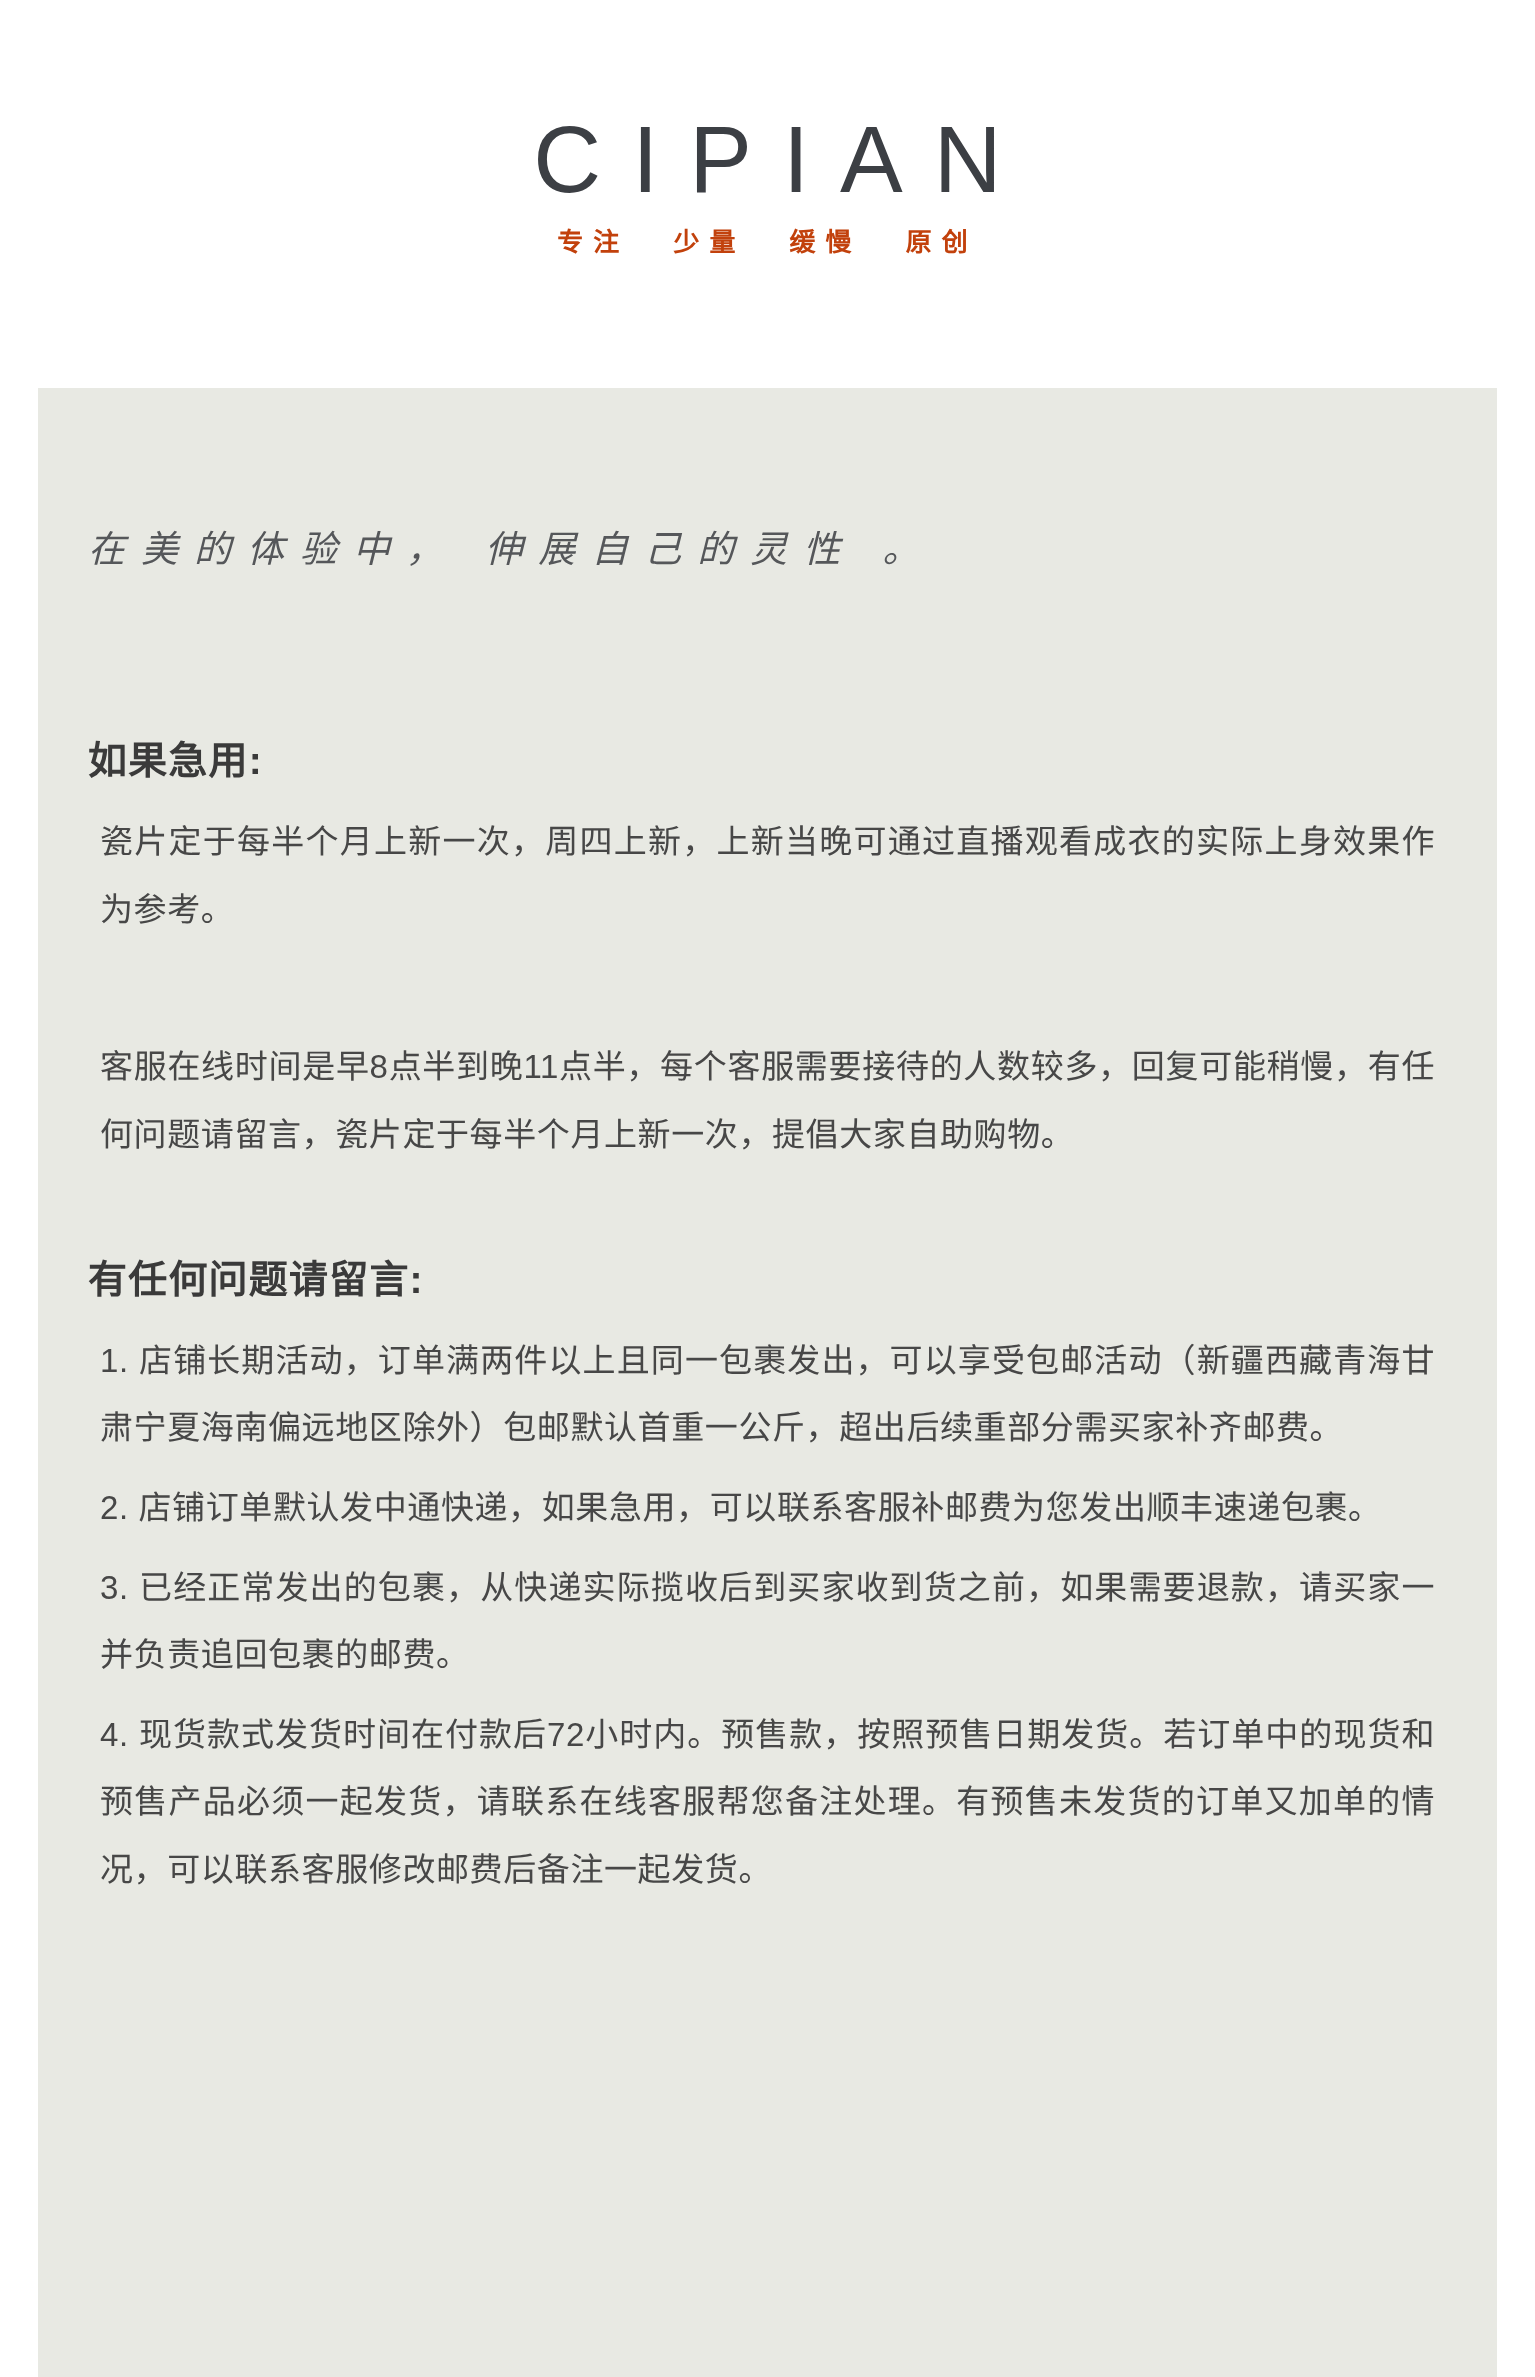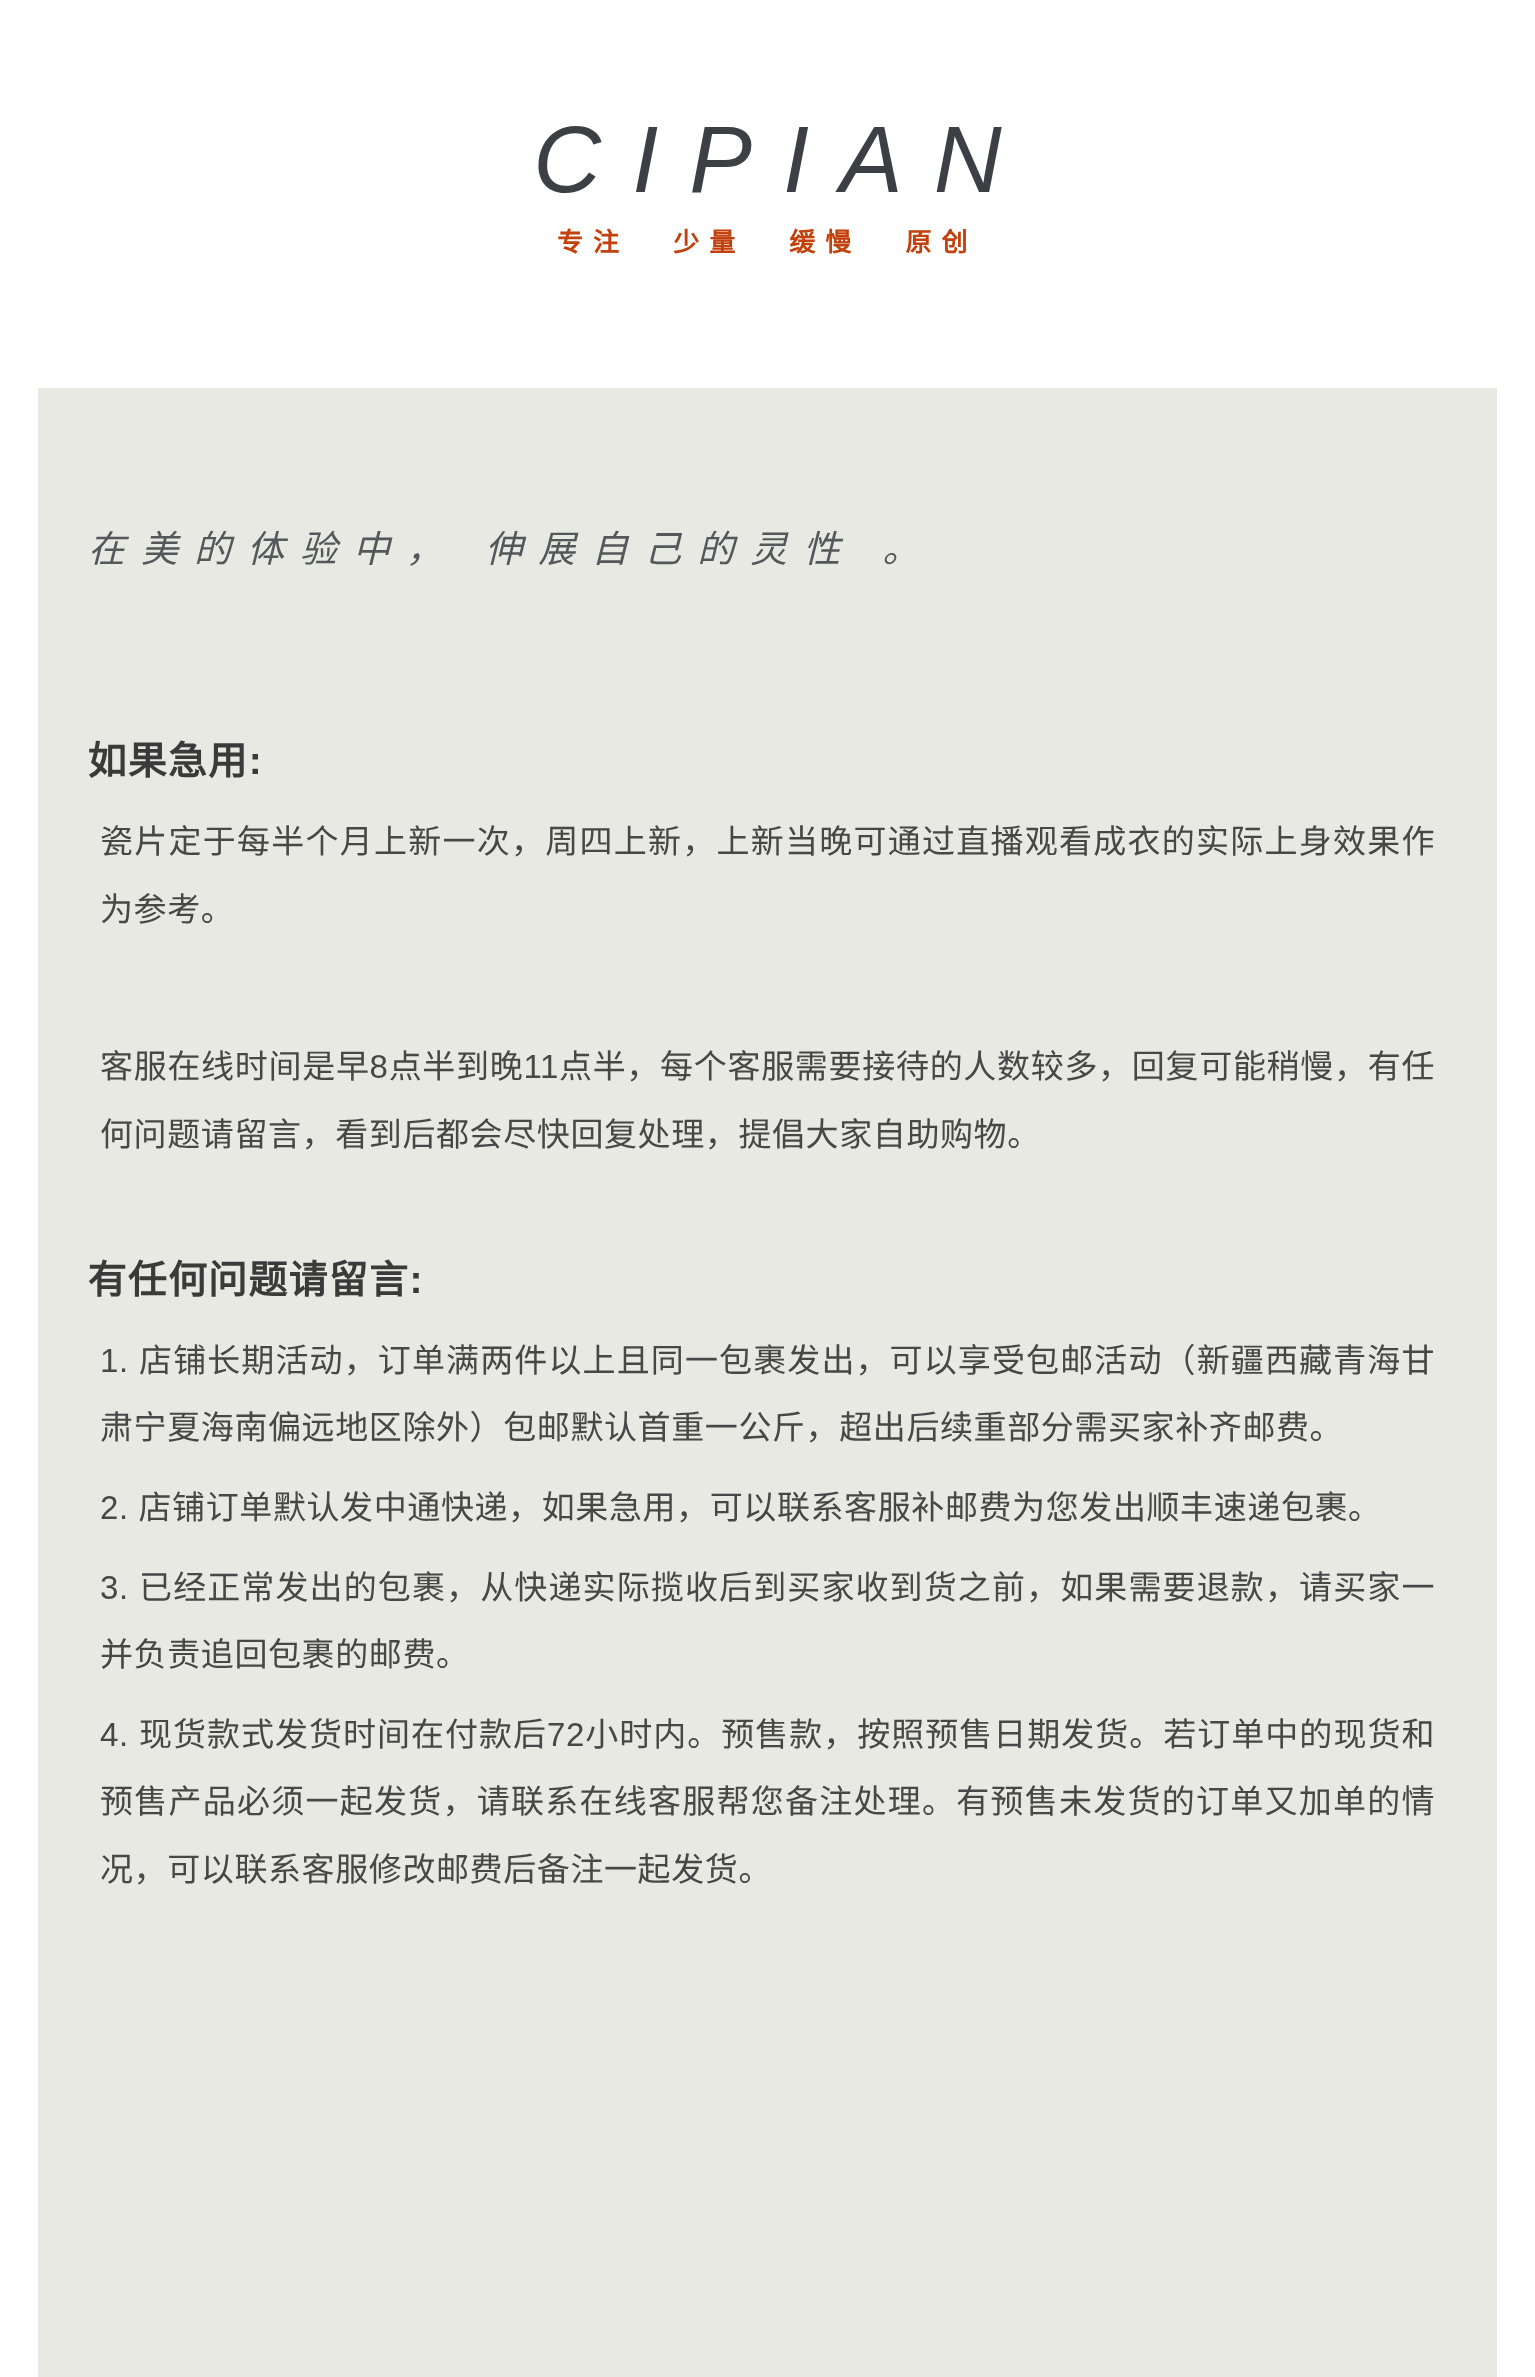--- a/index.html
+++ b/index.html
@@ -20,21 +20,20 @@
     text-align: center;
     padding-top: 108px;
   }
   .logo {
     font-size: 94px;
     line-height: 1.1;
     font-weight: 300;
     letter-spacing: 31px;
     text-indent: 31px;
     color: #3c3f44;
-    font-style: italic;
   }
   .slogan {
     margin-top: 16px;
     font-size: 26px;
     line-height: 1.18;
     font-weight: bold;
     letter-spacing: 10px;
     word-spacing: 27px;
     color: #c2410c;
   }
@@ -96,21 +95,21 @@
 <main class="card">
 
   <p class="tagline">在美的体验中， 伸展自己的灵性 。</p>
 
   <section class="sec">
     <h2>如果急用:</h2>
     <p>瓷片定于每半个月上新一次，周四上新，上新当晚可通过直播观看成衣的实际上身效果作为参考。</p>
   </section>
 
   <section class="sec">
-    <p>客服在线时间是早8点半到晚11点半，每个客服需要接待的人数较多，回复可能稍慢，有任何问题请留言，看到后都会尽快回复处理，提倡大家自助购物。</p>
+    <p>客服在线时间是早8点半到晚11点半，每个客服需要接待的人数较多，回复可能稍慢，有任何问题请留言，瓷片定于每半个月上新一次，提倡大家自助购物。</p>
   </section>
 
   <section class="sec">
     <h2>有任何问题请留言:</h2>
     <p>1. 店铺长期活动，订单满两件以上且同一包裹发出，可以享受包邮活动（新疆西藏青海甘肃宁夏海南偏远地区除外）包邮默认首重一公斤，超出后续重部分需买家补齐邮费。</p>
     <p>2. 店铺订单默认发中通快递，如果急用，可以联系客服补邮费为您发出顺丰速递包裹。</p>
     <p>3. 已经正常发出的包裹，从快递实际揽收后到买家收到货之前，如果需要退款，请买家一并负责追回包裹的邮费。</p>
     <p>4. 现货款式发货时间在付款后72小时内。预售款，按照预售日期发货。若订单中的现货和预售产品必须一起发货，请联系在线客服帮您备注处理。有预售未发货的订单又加单的情况，可以联系客服修改邮费后备注一起发货。</p>
   </section>
 

